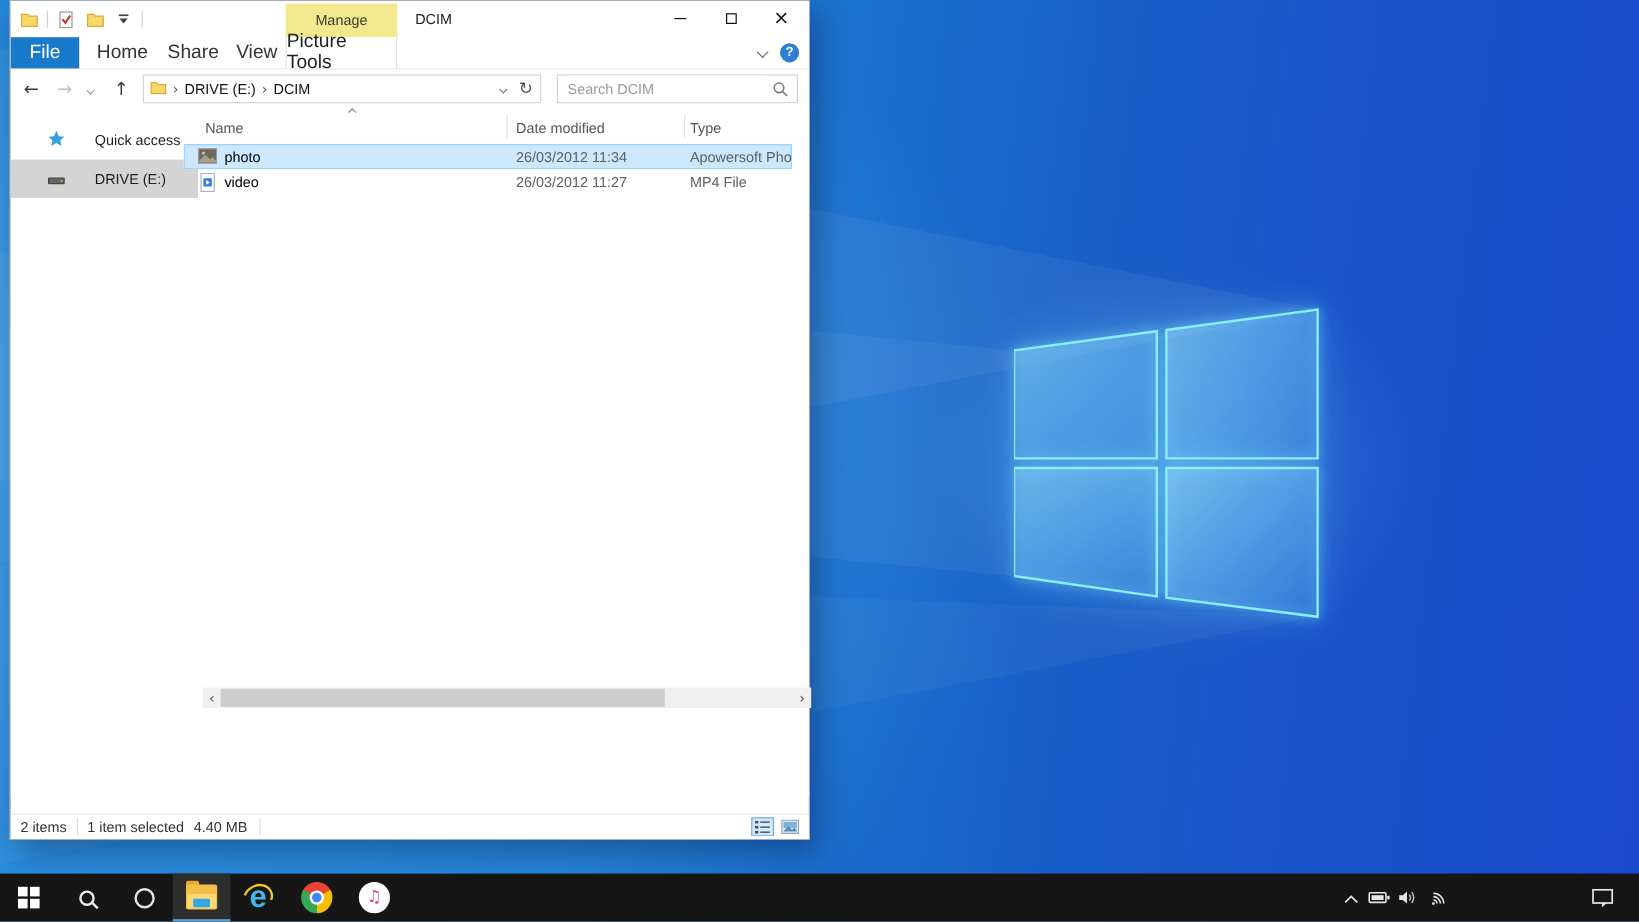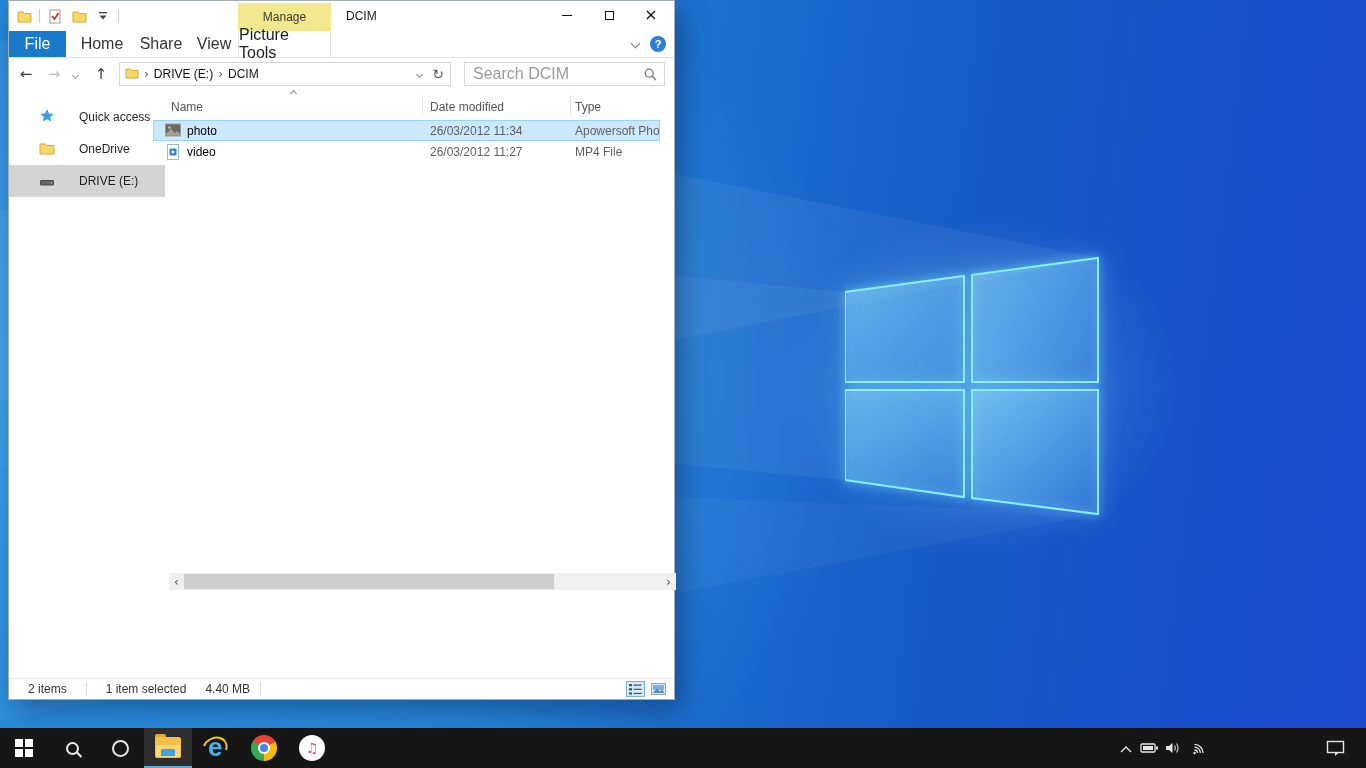--- a/index.html
+++ b/index.html
@@ -61,21 +61,21 @@
     background:#fff; display:flex; align-items:center; }
   .crumb-sep { color:#555; font-size:12px; padding:0 5px; font-family:"DejaVu Sans",sans-serif; }
   .crumb { color:#111; font-size:12px; }
   .addr-chevron { position:absolute; right:28px; top:9px; }
   .addr-chevron .chev { width:5px; height:5px; border-color:#888; }
   .refresh-btn { position:absolute; right:6px; top:3px; font-size:14px; color:#555;
     font-family:"DejaVu Sans",sans-serif; }
   .searchbox { position:absolute; left:455px; top:4px; width:201px; height:24px; border:1px solid #d6d6d6;
     background:#fff; }
   .searchbox input { position:absolute; left:8px; top:0; width:165px; height:22px; border:none; outline:none;
-    font-family:"Liberation Sans",sans-serif; font-size:16px; color:#444; }
+    font-family:"Liberation Sans",sans-serif; font-size:12px; color:#444; }
   .searchbox input::placeholder { color:#9a9a9a; }
   .search-mag { position:absolute; right:7px; top:5px; }
 
   .main { position:absolute; left:0; top:90px; width:100%; height:572px; background:#fff; }
 
   .sidebar { position:absolute; left:0; top:10px; width:160px; }
   .side-item { position:relative; height:32px; display:flex; align-items:center; padding-left:30px; gap:24px; color:#1e1e1e; }
   .side-item.selected { background:#d4d4d4; width:156px; }
   .side-label { font-size:12px; }
 
@@ -99,21 +99,21 @@
 
   .hscroll { position:absolute; left:160px; top:572px; width:507px; height:17px; background:#f0f0f0; }
   .hs-arrow { position:absolute; top:0; width:15px; height:17px; color:#505050; font-size:12px;
     display:flex; align-items:center; justify-content:center; font-family:"DejaVu Sans",sans-serif; }
   .hs-left { left:0; }
   .hs-right { right:0; }
   .hs-thumb { position:absolute; left:15px; top:1px; width:370px; height:15px; background:#cdcdcd; }
 
   .statusbar { position:absolute; left:0; bottom:0; width:100%; height:21px; background:#fff;
     border-top:1px solid #ececec; display:flex; align-items:center; color:#333; }
-  .sb-text { padding:0 19px; }
+  .sb-text { padding:0 8px; }
   .sb-sep { width:1px; height:14px; background:#dcdcdc; }
   .sb-views { position:absolute; right:6px; top:2px; display:flex; gap:4px; }
   .view-btn { width:19px; height:16px; display:flex; align-items:center; justify-content:center; }
   .view-btn.active { background:#d6e9f7; box-shadow:inset 0 0 0 1px #7ab0d8; }
 
   
   .taskbar { position:absolute; left:0; top:728px; width:1366px; height:40px; background:#161616; }
   .tb-btn { position:absolute; top:0; width:48px; height:40px; display:flex; align-items:center; justify-content:center; }
   .tb-btn.active { background:#2d2d2d; border-bottom:2.5px solid #5ca8dc; }
   .start-grid { display:grid; grid-template-columns:8px 8px; grid-template-rows:8px 8px; gap:2px; }
@@ -261,28 +261,20 @@
 
       <div class="sidebar">
         <div class="side-item">
           <span>
             <svg width="16" height="15">
                 <polygon points="8,1 10,5.6 14.6,6 11.2,9 12.3,13.6 8,11.2 3.7,13.6 4.8,9 1.4,6 6,5.6" fill="#3aa0dc"></polygon>
               </svg>
           </span>
           <span class="side-label">Quick access</span>
         </div>
-        <div class="side-item">
-          <span>
-            <svg width="16" height="14">
-                <path d="M1 3 h5.5 l1.5 1.5 h7 v8.5 h-14 z" fill="#f7d96a" stroke="#d9a933" stroke-width="1"></path>
-              </svg>
-          </span>
-          <span class="side-label">OneDrive</span>
-        </div>
         <div class="side-item selected">
           <span>
             <svg width="16" height="15">
                 <rect x="1.5" y="8.5" width="13" height="4.5" rx="0.5" fill="#666" stroke="#474747"></rect>
                 <circle cx="12.4" cy="10.8" r="0.9" fill="#7ed321"></circle>
               </svg>
           </span>
           <span class="side-label">DRIVE (E:)</span>
         </div>
       </div>

